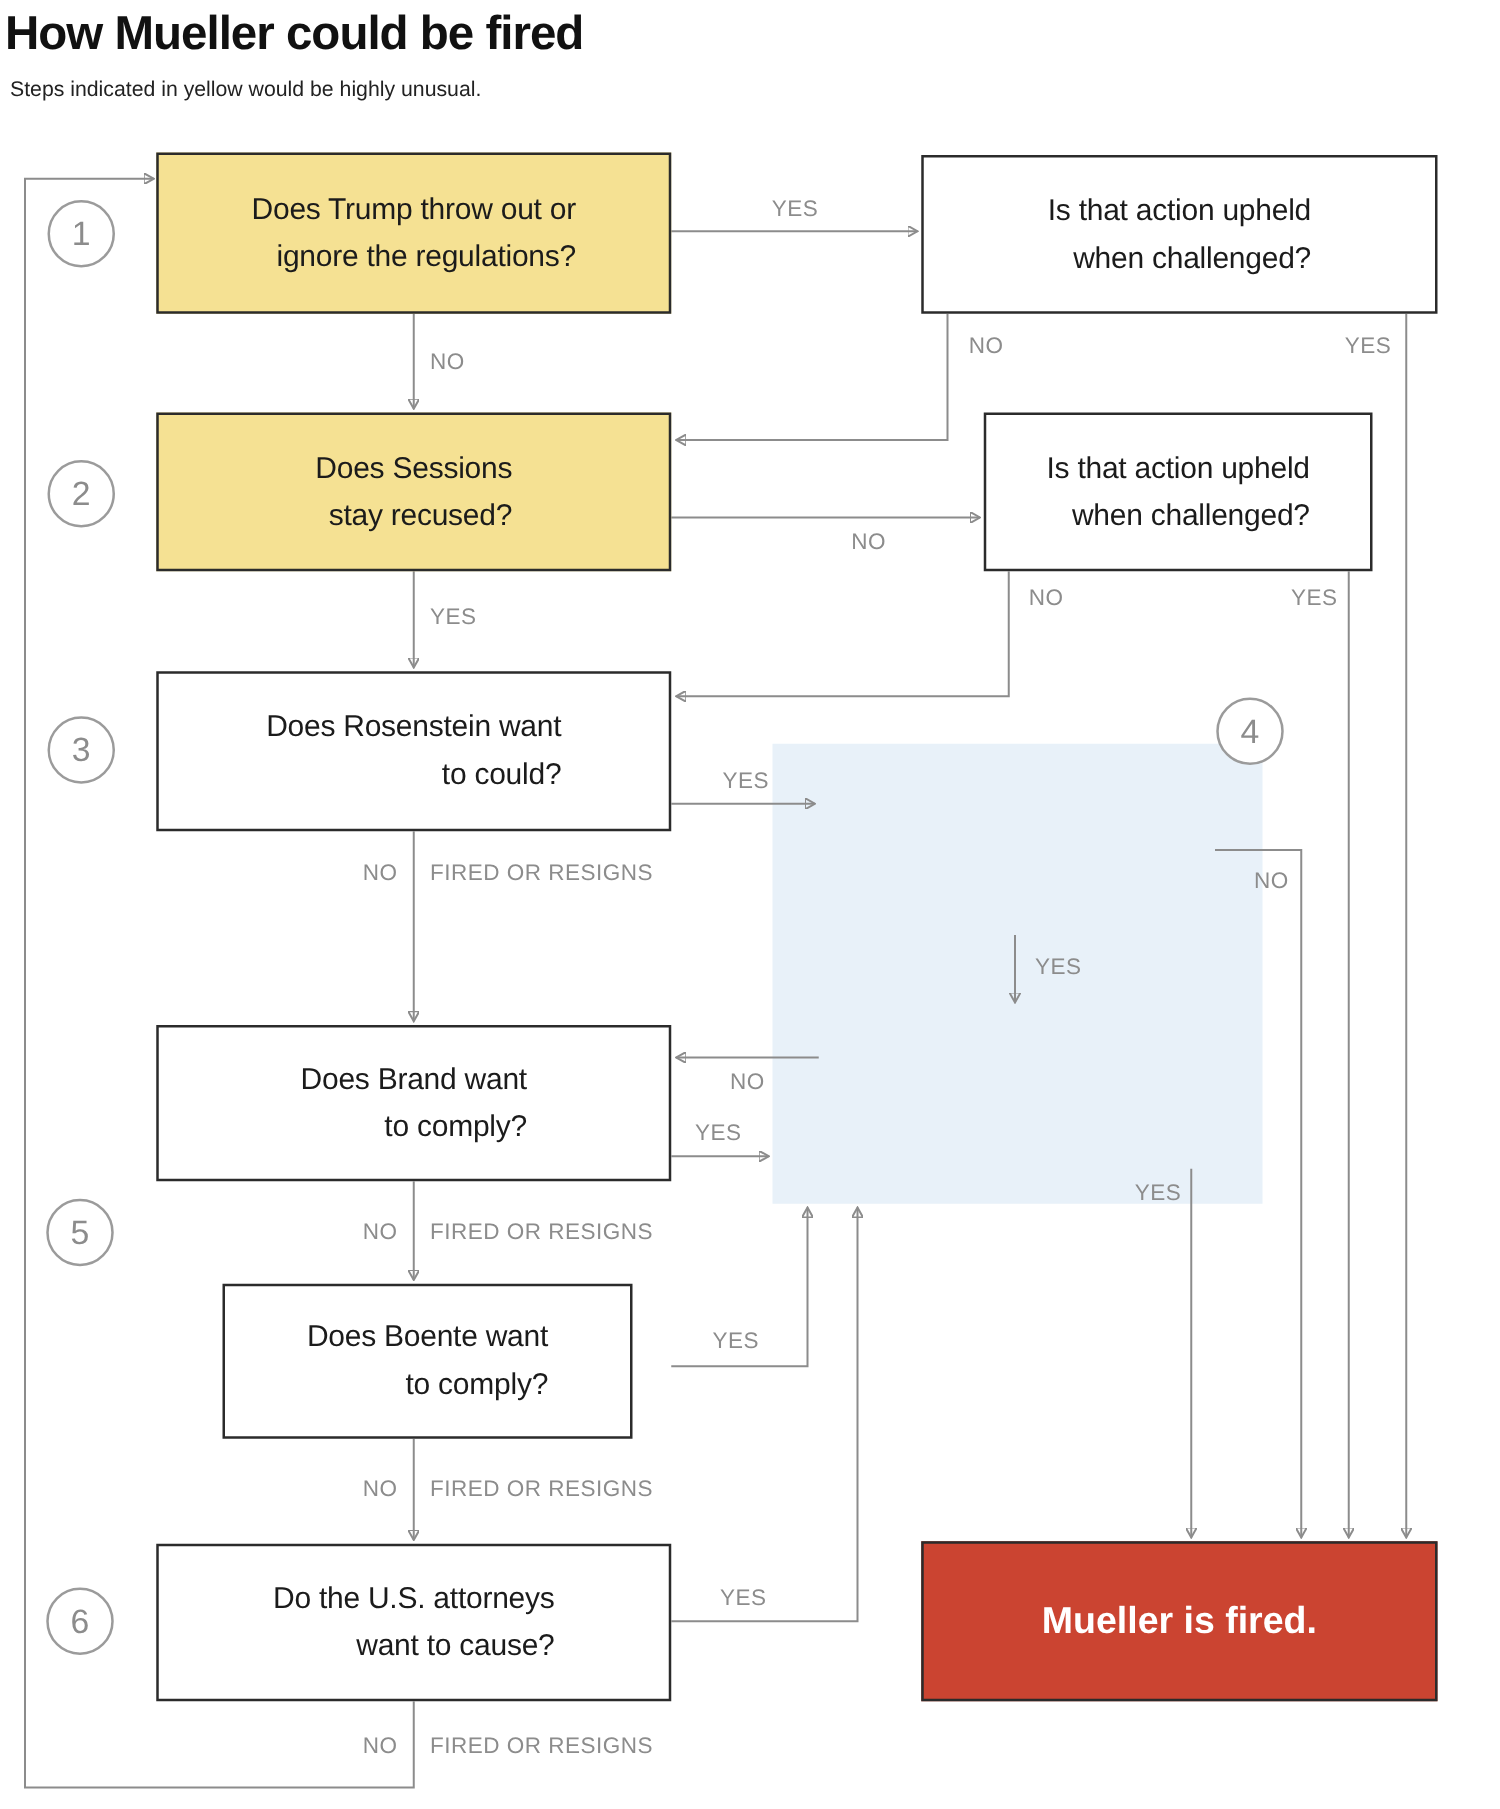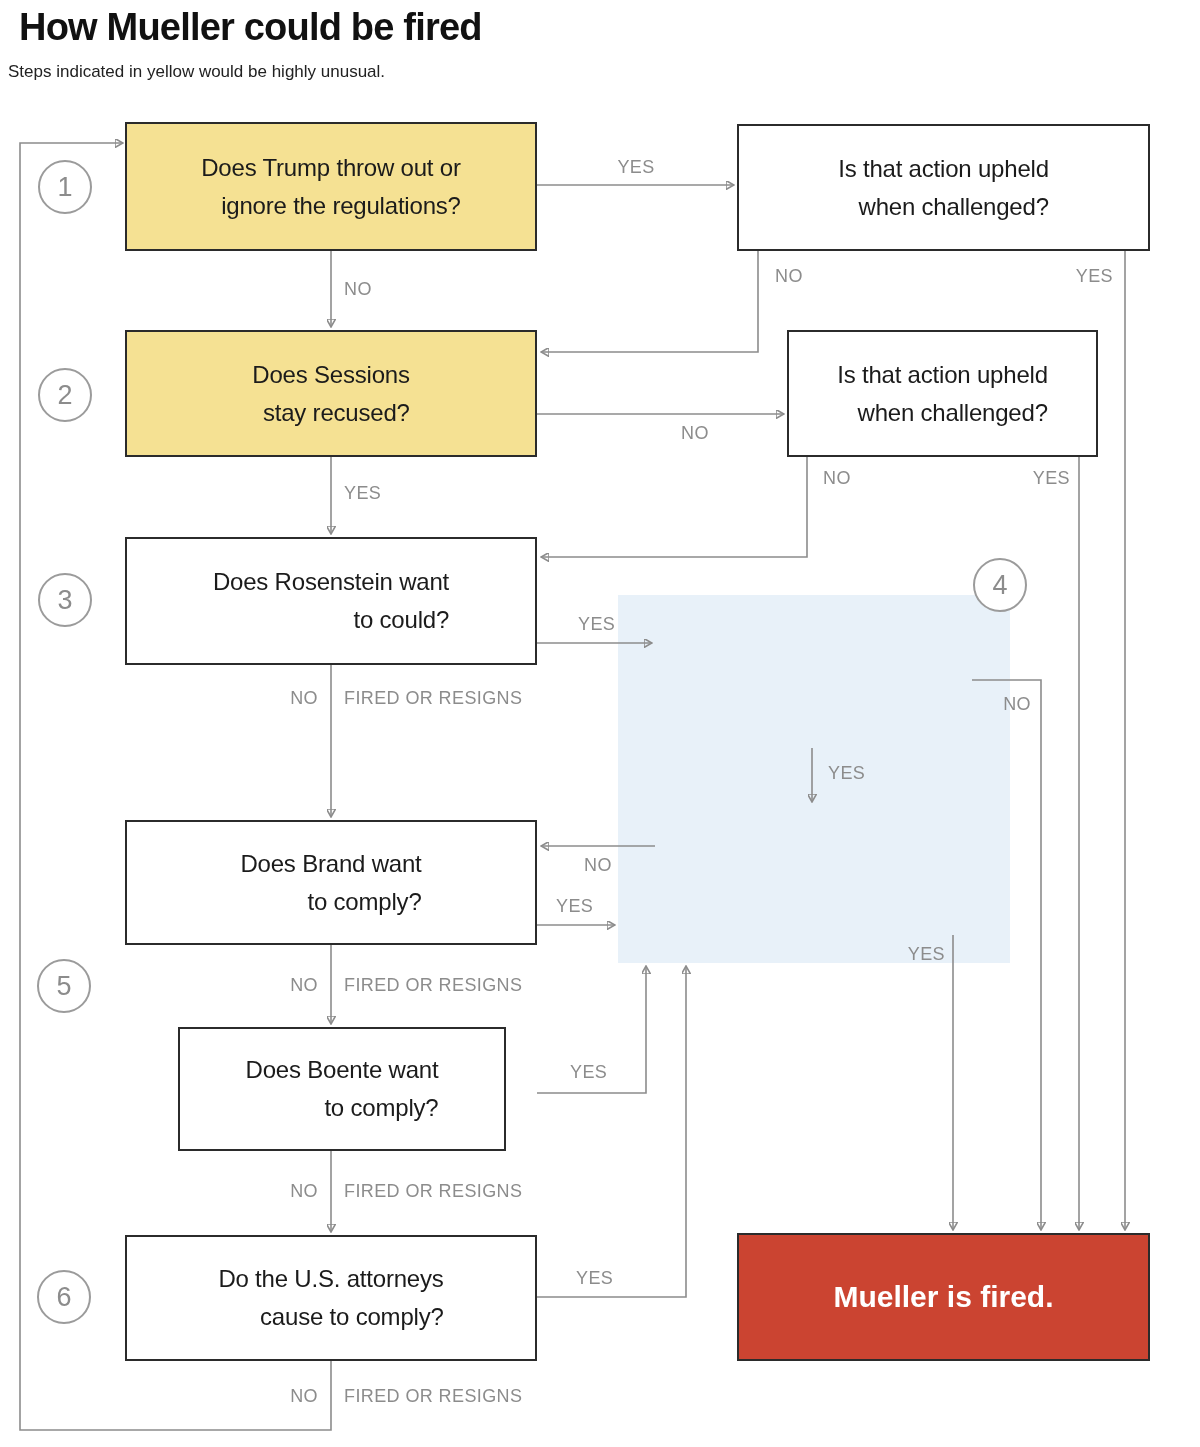--- a/index.html
+++ b/index.html
@@ -11,21 +11,21 @@
     --label_gray:#8C8C8C;
     --text_dark:#1b1b1b;
     --circle_gray:#9b9b9b;
   }
   html,body{margin:0;padding:0;background:#fff;}
   #canvas{
     position:relative;width:1200px;height:1447px;background:#fff;overflow:hidden;
     font-family:"Liberation Sans","DejaVu Sans",sans-serif;
   }
   .title{
-    position:absolute;left:19px;top:6px;width:900px;
+    position:absolute;left:4px;top:6px;width:900px;
     font-size:38px;font-weight:700;letter-spacing:-0.8px;color:#111;
   }
   .subtitle{
     position:absolute;left:8px;top:62px;width:900px;
     font-size:17px;color:#222;
   }
   .node{
     position:absolute;display:flex;align-items:center;justify-content:center;
     border:2px solid var(--box_border);background:#fff;box-sizing:border-box;
     font-size:24px;line-height:1.58;color:var(--text_dark);text-align:right;
@@ -99,21 +99,21 @@
 stay recused?</div>
   <div class="node" style="left:787px;top:330px;width:311px;height:127px;">Is that action upheld
 when challenged?</div>
   <div class="node" style="left:125px;top:537px;width:412px;height:128px;">Does Rosenstein want
 to could?</div>
   <div class="node" style="left:125px;top:820px;width:412px;height:125px;">Does Brand want
 to comply?</div>
   <div class="node" style="left:138px;top:1027px;width:328px;height:124px;margin-left:40px;">Does Boente want
 to comply?</div>
   <div class="node" style="left:125px;top:1235px;width:412px;height:126px;">Do the U.S. attorneys
-cause to comply?</div>
+want to cause?</div>
   <div class="node fired" style="left:737px;top:1233px;width:413px;height:128px;">Mueller is fired.</div>
 
   <div class="step" style="left:38px;top:160px;">1</div>
   <div class="step" style="left:38px;top:368px;">2</div>
   <div class="step" style="left:38px;top:573px;">3</div>
   <div class="step" style="left:973px;top:558px;">4</div>
   <div class="step" style="left:37px;top:959px;">5</div>
   <div class="step" style="left:37px;top:1270px;">6</div>
 
   <div class="elabel" style="left:537px;top:157px;width:198px;text-align:center;">YES</div>

